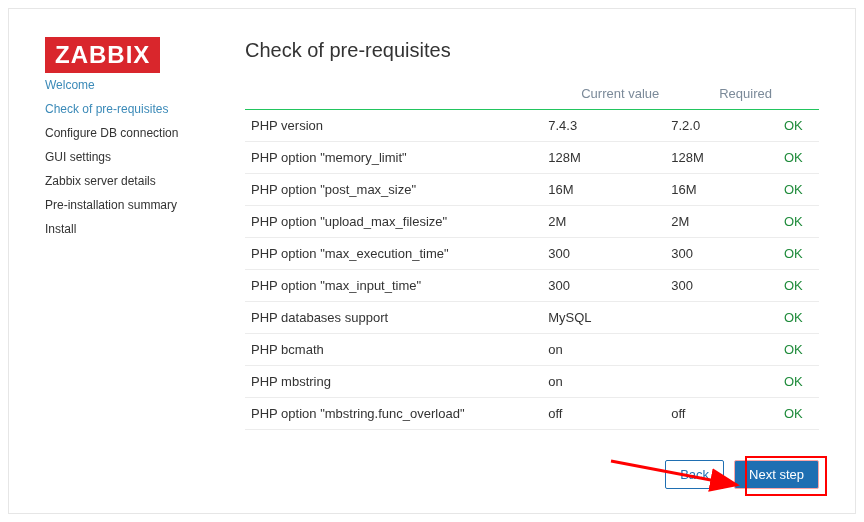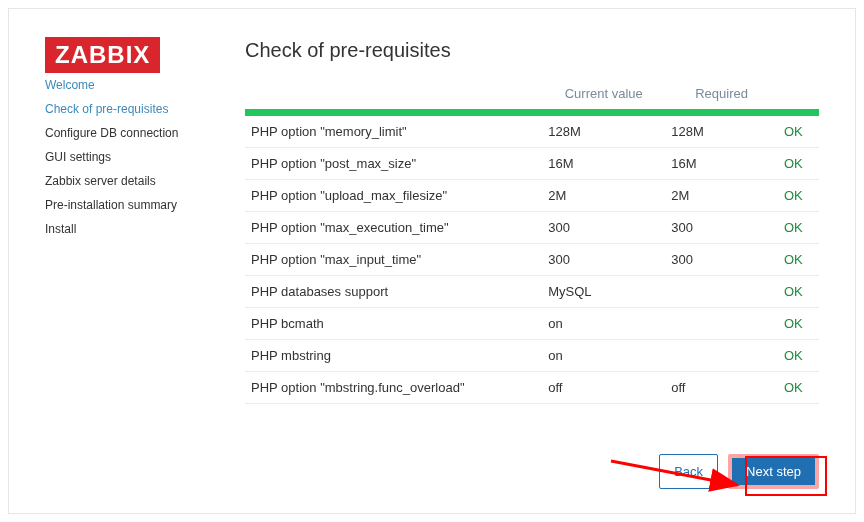--- a/index.html
+++ b/index.html
@@ -73,25 +73,25 @@
   .table-wrap::-webkit-scrollbar { width: 9px; }
   .table-wrap::-webkit-scrollbar-thumb { background: #9a9a9a; }
   .table-wrap::-webkit-scrollbar-track { background: #f0f0f0; }
   table {
     width: 100%;
     border-collapse: collapse;
     font-size: 13px;
     color: #333;
   }
   thead th {
-    text-align: center;
+    text-align: right;
     font-weight: 400;
     color: #7b8a99;
     padding: 8px 6px;
-    border-bottom: 7px solid #22c55e;
+    border-bottom: 1px solid #22c55e;
   }
   tbody td {
     padding: 8px 6px;
     border-bottom: 1px solid #ececec;
   }
   .col-name { width: 290px; }
   .col-cur  { width: 120px; }
   .col-req  { width: 110px; }
   .col-stat { width: 40px; color:#1f8b3b; font-weight:400; }
   .ok { color:#1f8b3b; }
@@ -108,21 +108,21 @@
     cursor: pointer;
   }
   .btn-back {
     background: #fff;
     color: #1f6fb2;
     border: 1px solid #1f6fb2;
   }
   .btn-next {
     background: #1f6fb2;
     color: #fff;
-    border: 4px solid #fca5a5;
+    border: 1px solid #fca5a5;
   }
   
   .annot-box {
     position: absolute;
     border: 2px solid #ff0000;
     pointer-events: none;
   }
   .arrow {
     position: absolute;
     pointer-events: none;
@@ -157,20 +157,26 @@
           <thead>
             <tr>
               <th class="col-name"></th>
               <th class="col-cur">Current value</th>
               <th class="col-req">Required</th>
               <th class="col-stat"></th>
             </tr>
           </thead>
           <tbody>
               <tr>
+                <td class="col-name">PHP version</td>
+                <td class="col-cur">7.4.3</td>
+                <td class="col-req">7.2.0</td>
+                <td class="col-stat ok">OK</td>
+              </tr>
+              <tr>
                 <td class="col-name">PHP option "memory_limit"</td>
                 <td class="col-cur">128M</td>
                 <td class="col-req">128M</td>
                 <td class="col-stat ok">OK</td>
               </tr>
               <tr>
                 <td class="col-name">PHP option "post_max_size"</td>
                 <td class="col-cur">16M</td>
                 <td class="col-req">16M</td>
                 <td class="col-stat ok">OK</td>

